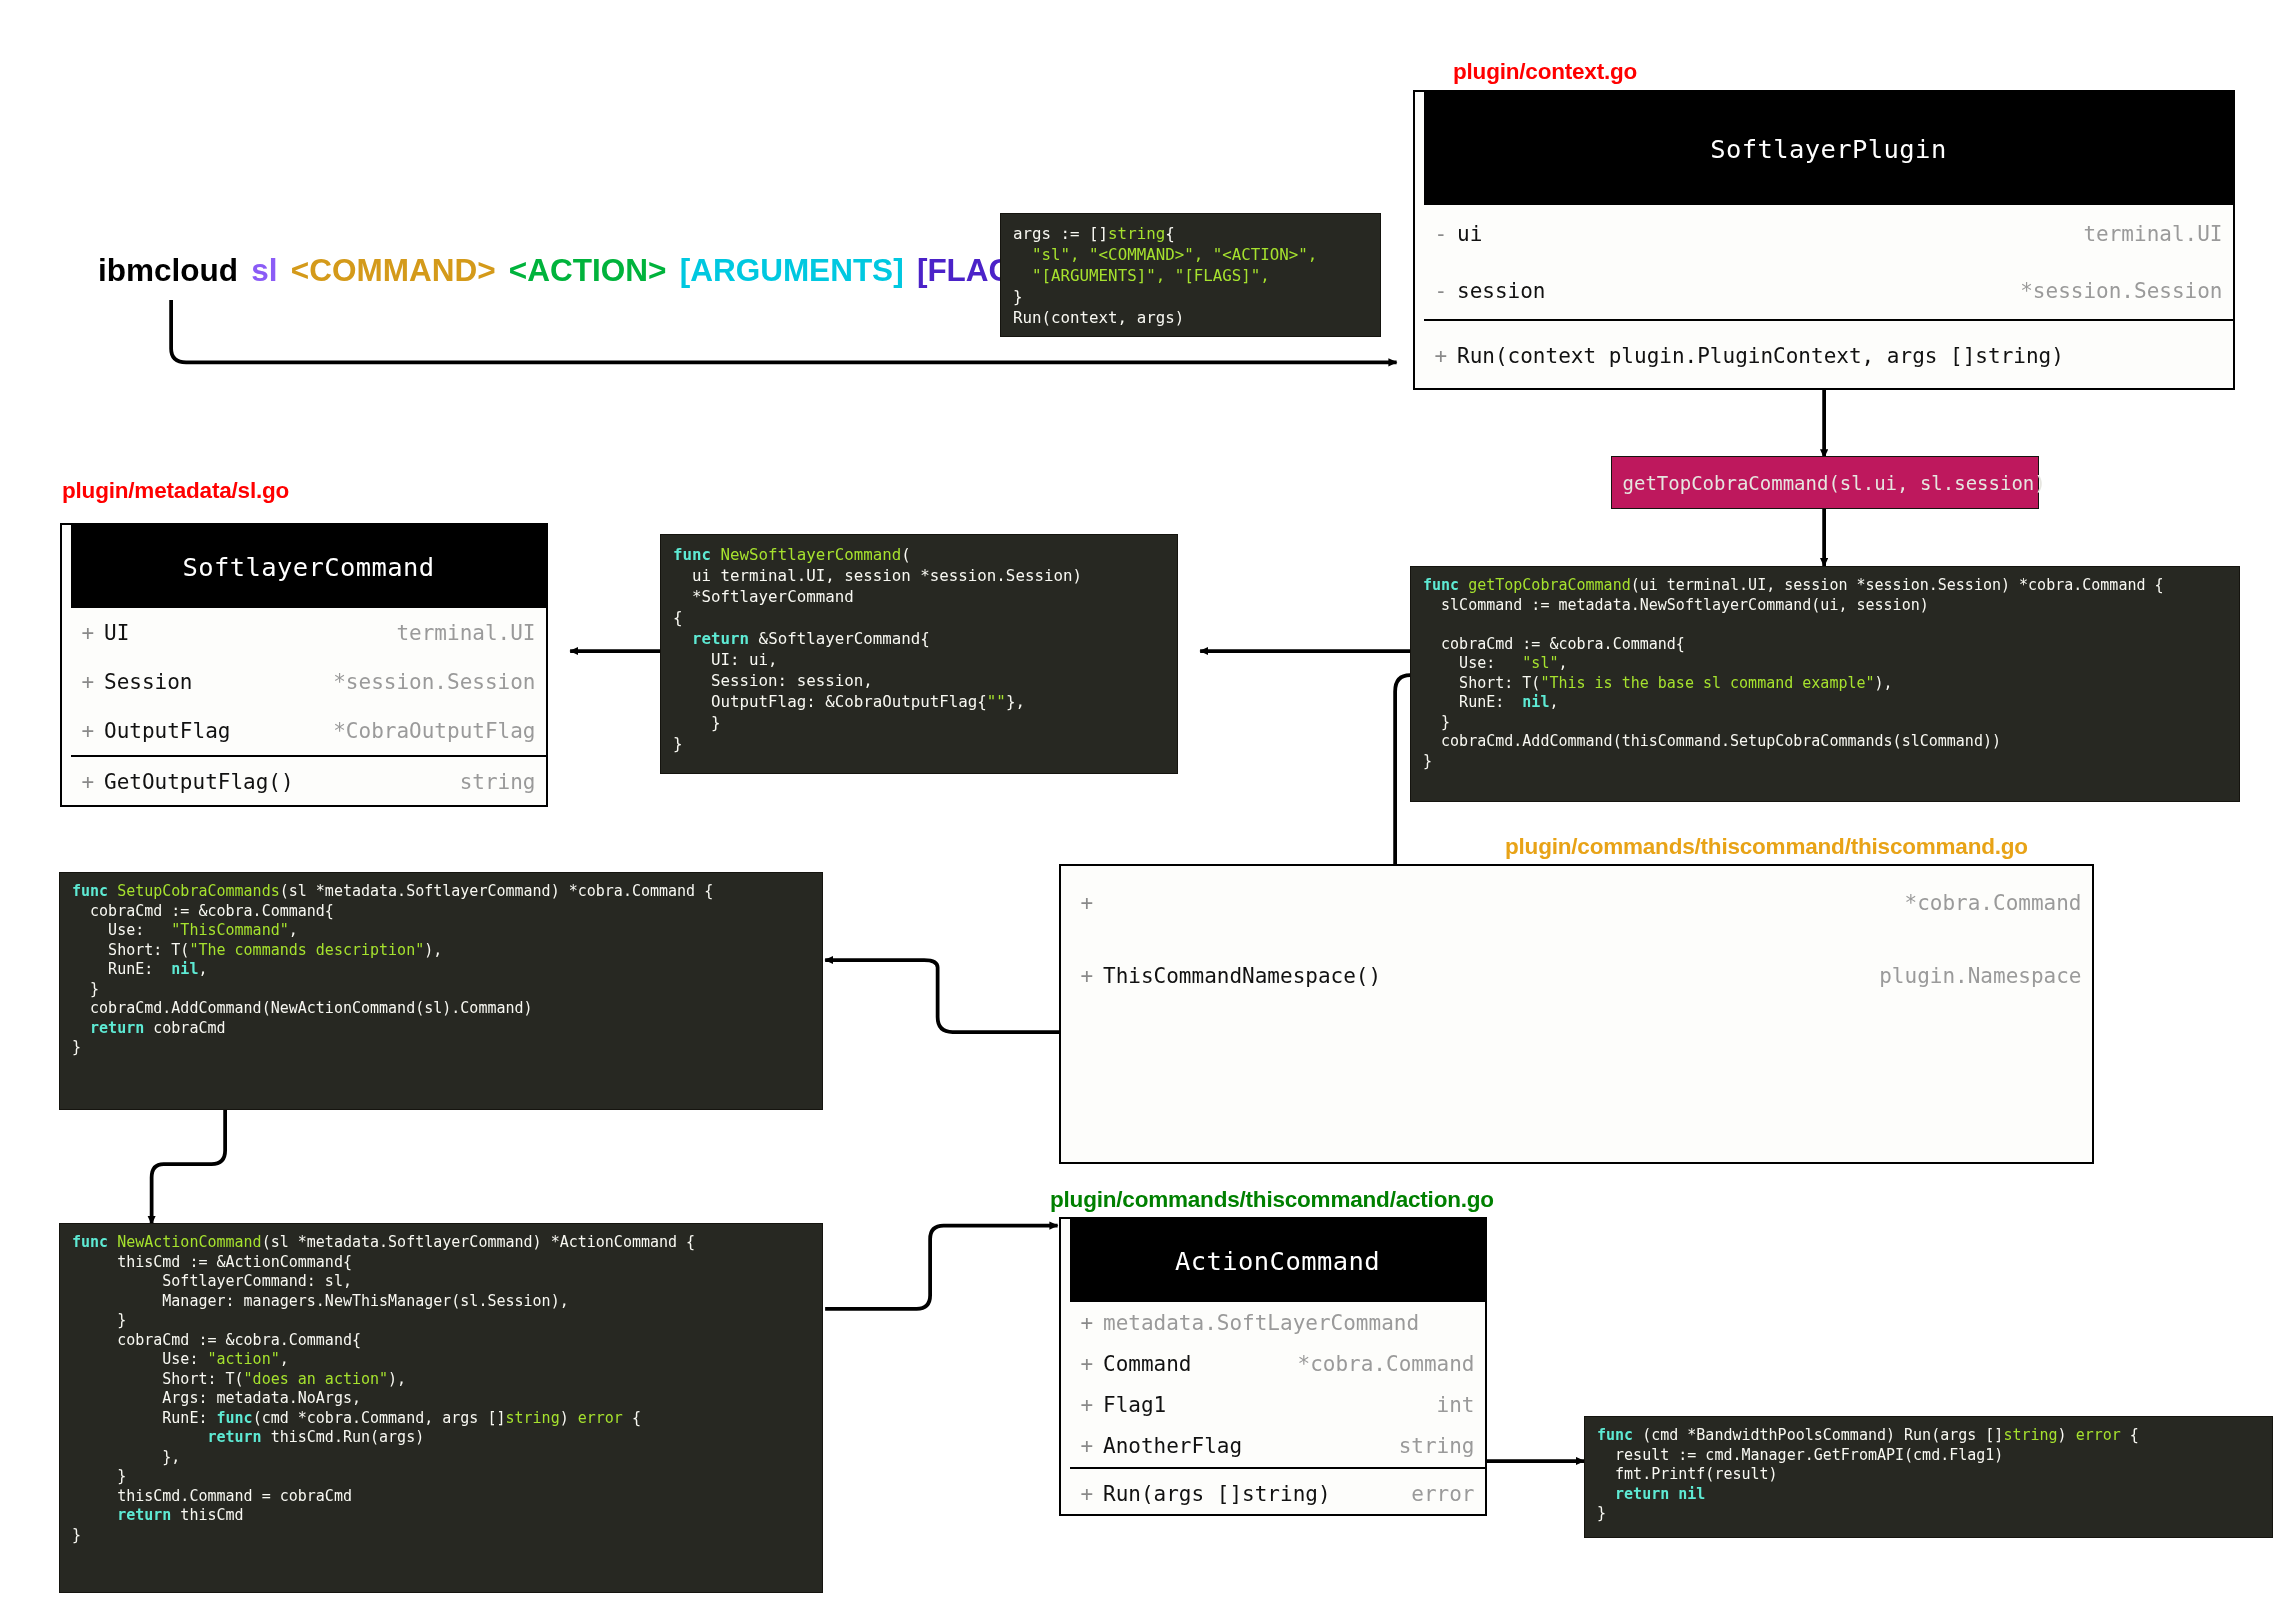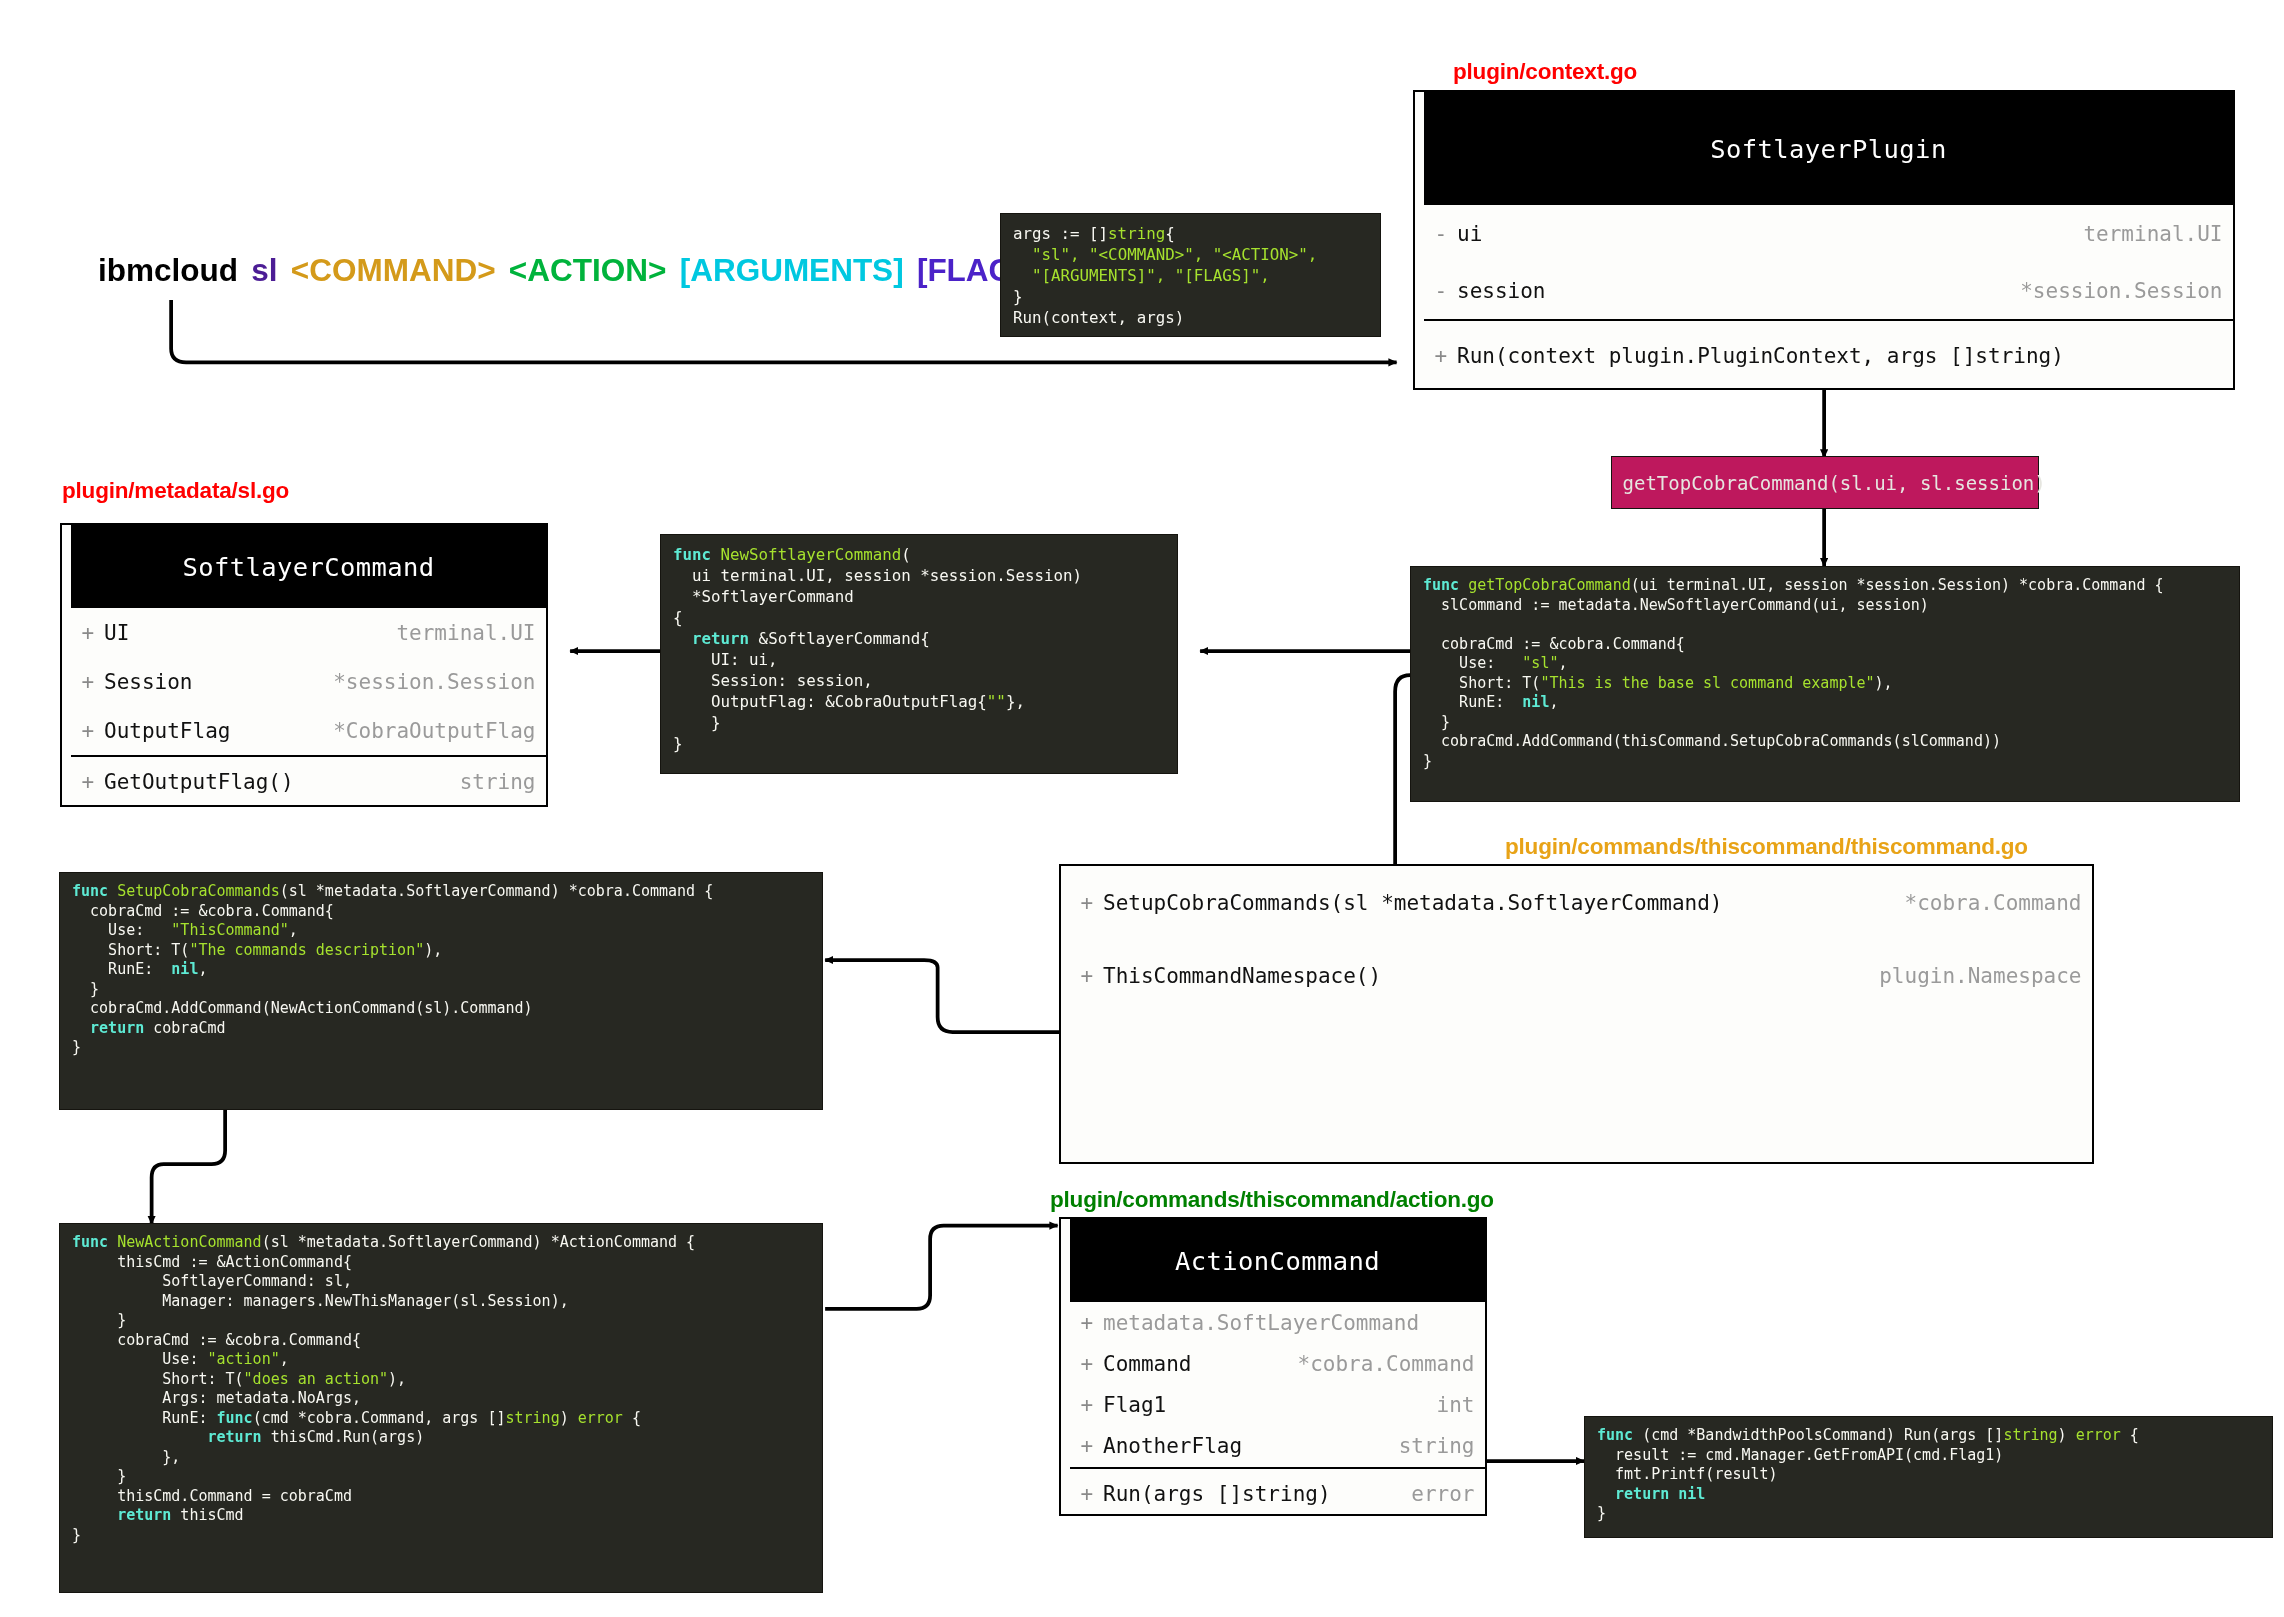--- a/index.html
+++ b/index.html
@@ -96,21 +96,21 @@
     <path d="M300,1480 L300,1534 Q300,1552 282,1552 L218,1552 Q202,1552 202,1570 L202,1632"></path>
 
     <path d="M1100,1745 L1222,1745 Q1240,1745 1240,1727 L1240,1652 Q1240,1634 1258,1634 L1410,1634"></path>
 
     <path d="M1970,1985 L1970,1948 L2112,1948"></path>
   </g>
 </svg>
 
 <div class="abs cli" style="left:98px;top:252px;">
   <span style="color:#000000">ibmcloud</span>
-  <span style="color:#4c1d95">sl</span>
+  <span style="color:#8b5cf6">sl</span>
   <span style="color:#d49a1a">&lt;COMMAND&gt;</span>
   <span style="color:#00b33c">&lt;ACTION&gt;</span>
   <span style="color:#00c8e0">[ARGUMENTS]</span>
   <span style="color:#4b22c8">[FLAGS]</span>
 </div>
 
 <div class="abs filelabel" style="left:1453px;top:59px;color:#ff0000;">plugin/context.go</div>
 <div class="abs filelabel" style="left:62px;top:478px;color:#ff0000;">plugin/metadata/sl.go</div>
 <div class="abs filelabel" style="left:1505px;top:834px;color:#e8a317;">plugin/commands/thiscommand/thiscommand.go</div>
 <div class="abs filelabel" style="left:1050px;top:1187px;color:#008000;text-align:right;">plugin/commands/thiscommand/action.go</div>
@@ -228,21 +228,20 @@
       <span class="uml-name">GetOutputFlag()</span>
       <span class="uml-type">string</span>
     </div>
   </div>
 </div>
 
 <div class="abs uml" style="left:1059px;top:864px;width:1035px;height:300px;">
   <div class="uml-section first" style="height:147px;display:flex;flex-direction:column;justify-content:space-around;">
     <div class="uml-row">
       <span class="uml-vis">+</span>
-      <span class="uml-name">SetupCobraCommands(sl *metadata.SoftlayerCommand)</span>
       <span class="uml-type">*cobra.Command</span>
     </div>
     <div class="uml-row">
       <span class="uml-vis">+</span>
       <span class="uml-name">ThisCommandNamespace()</span>
       <span class="uml-type">plugin.Namespace</span>
     </div>
   </div>
 </div>
 

